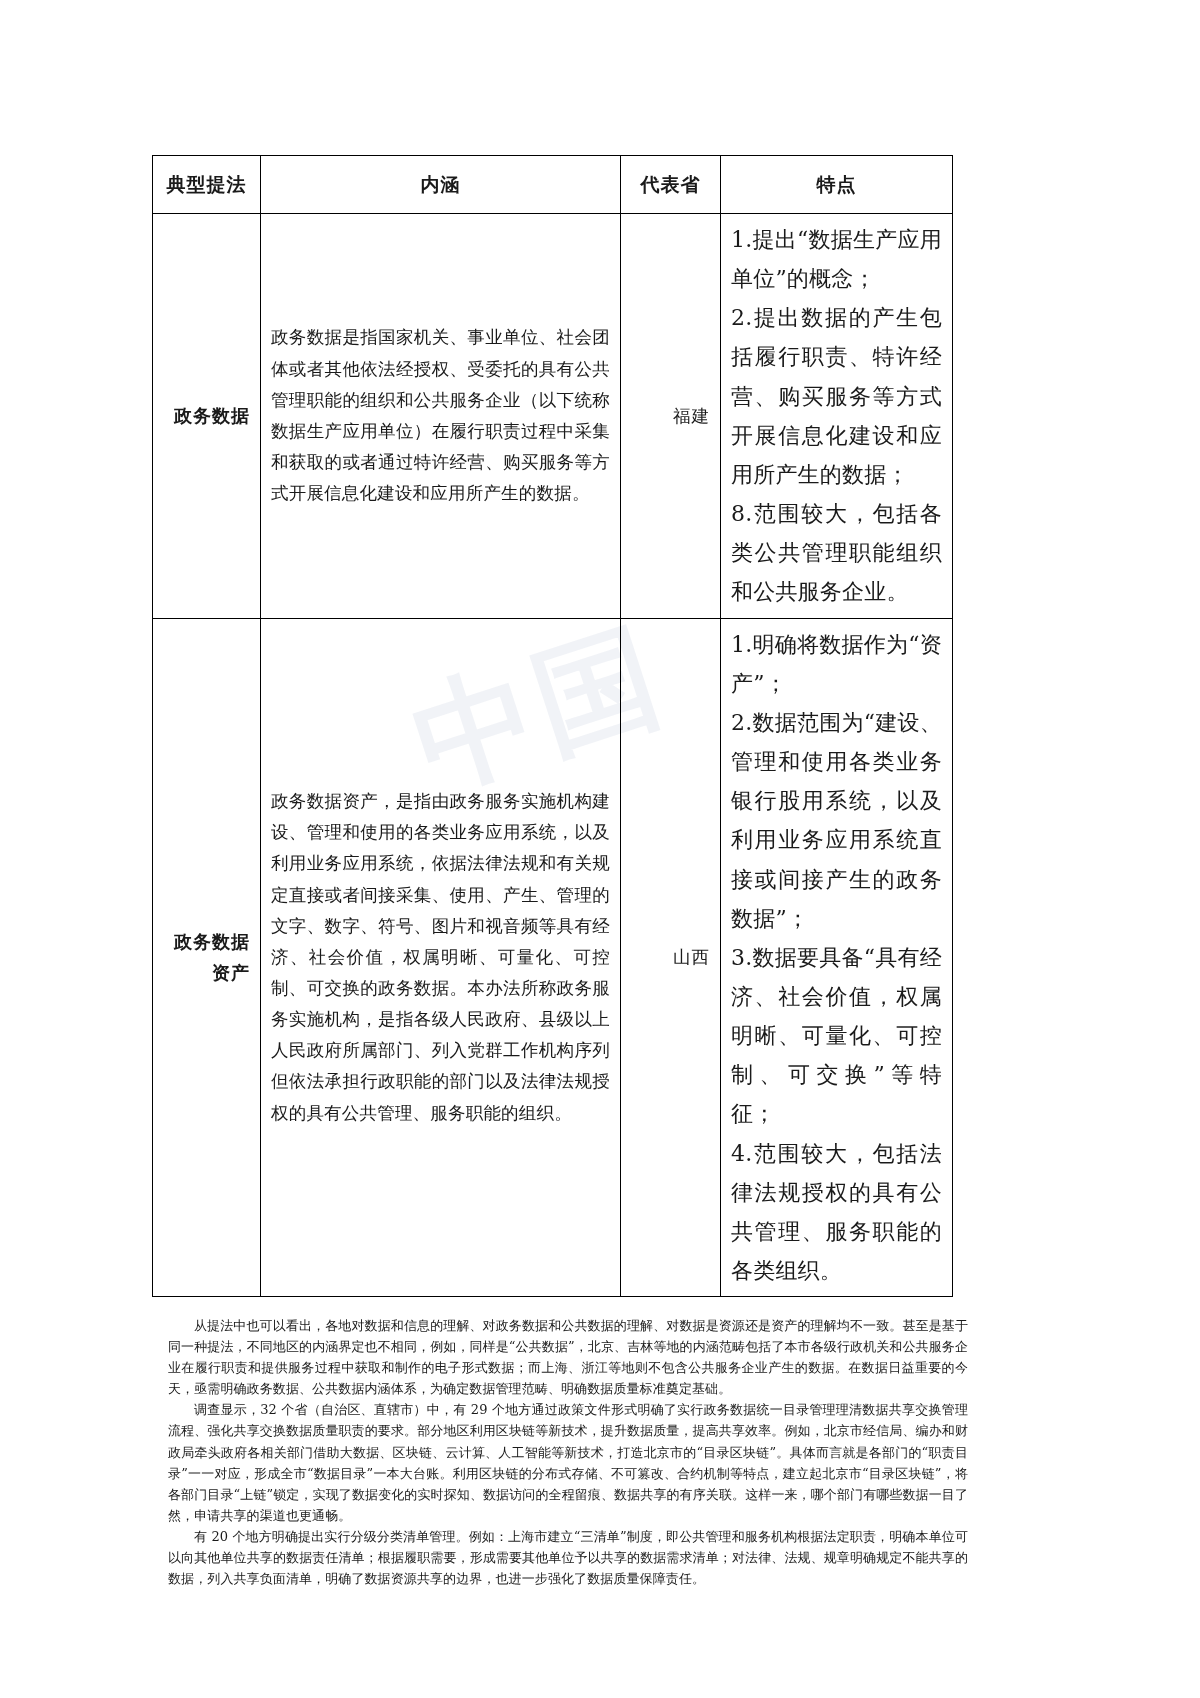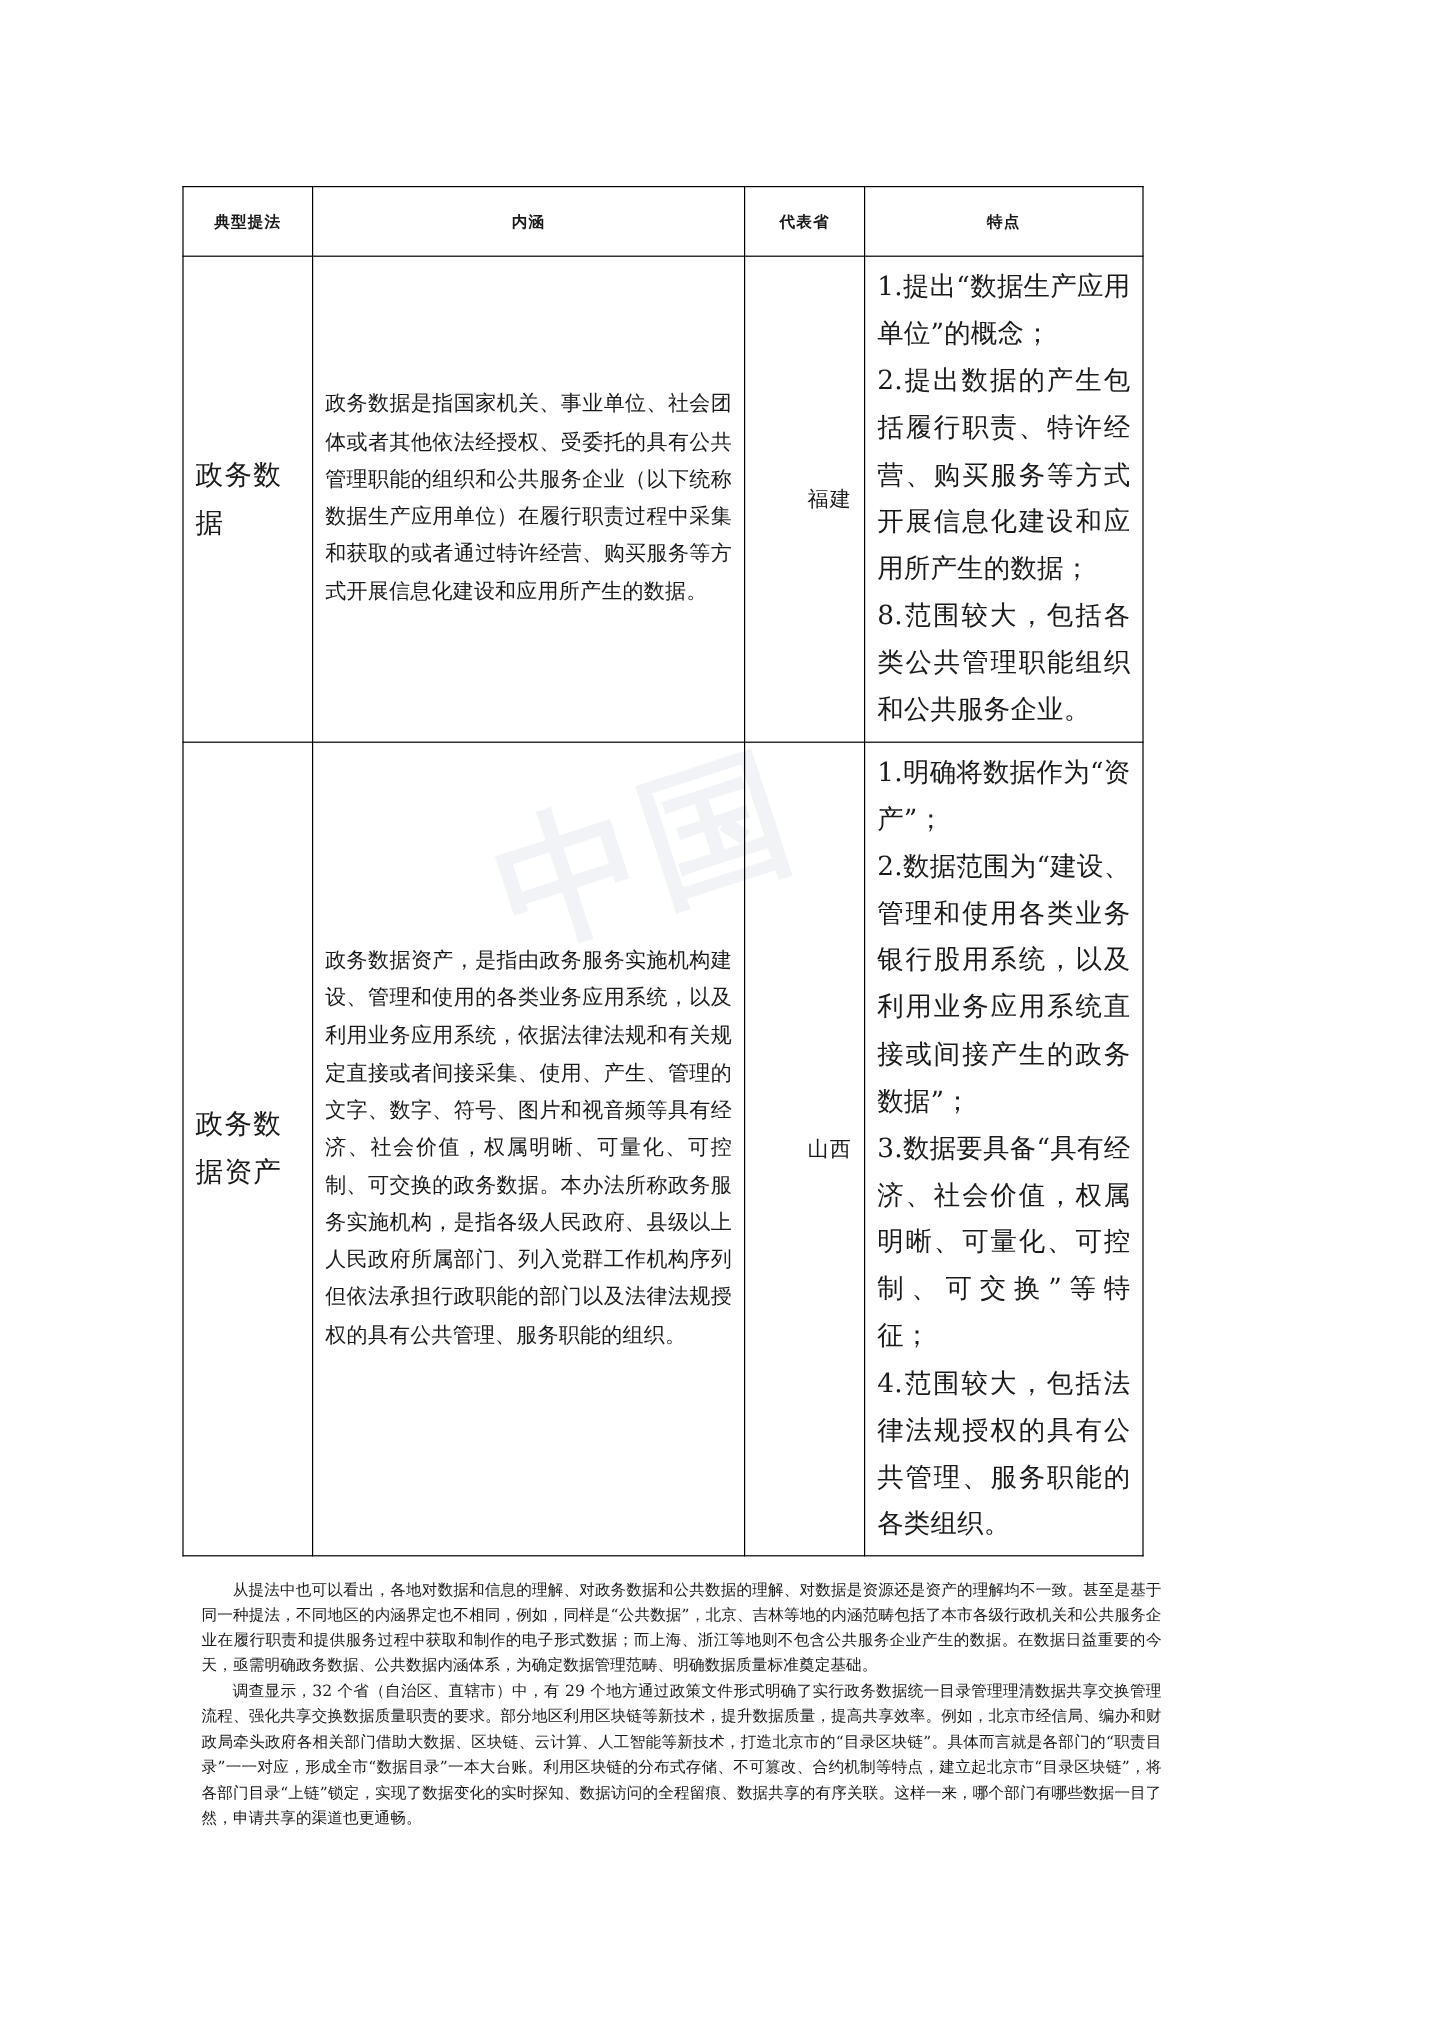--- a/index.html
+++ b/index.html
@@ -50,35 +50,36 @@
   }
   table.doc-table td, table.doc-table th {
     border: 1.5px solid #000;
     vertical-align: middle;
     padding: 6px 10px;
     box-sizing: border-box;
   }
   table.doc-table thead th {
     font-family: "DejaVu Sans", "Liberation Sans", sans-serif;
     font-weight: bold;
-    font-size: 13px;
+    font-size: 19px;
     text-align: center;
     height: 58px;
     letter-spacing: 1px;
   }
   .col-term  { width: 108px; }
   .col-conn  { width: 360px; }
   .col-prov  { width: 100px; }
   .col-feat  { width: 232px; }
 
   td.term {
-    text-align: left;
-    font-size: 23px;
+    text-align: right;
+    font-size: 18px;
     line-height: 1.75;
     letter-spacing: 1px;
+    font-weight: bold;
   }
   td.prov {
     text-align: right;
     font-size: 17.5px;
     letter-spacing: 1px;
   }
   td.conn {
     font-size: 17.5px;
     line-height: 1.78;
     text-align: justify;
@@ -166,16 +167,17 @@
           </td>
         </tr>
       </tbody>
     </table>
 
     <p class="body-text indent">从提法中也可以看出，各地对数据和信息的理解、对政务数据和公共数据的理解、对数据是资源还是资产的理解均不一致。甚至是基于同一种提法，不同地区的内涵界定也不相同，例如，同样是“公共数据”，北京、吉林等地的内涵范畴包括了本市各级行政机关和公共服务企业在履行职责和提供服务过程中获取和制作的电子形式数据；而上海、浙江等地则不包含公共服务企业产生的数据。在数据日益重要的今天，亟需明确政务数据、公共数据内涵体系，为确定数据管理范畴、明确数据质量标准奠定基础。</p>
 
 
     <p class="body-text indent tight">调查显示，32 个省（自治区、直辖市）中，有 29 个地方通过政策文件形式明确了实行政务数据统一目录管理理清数据共享交换管理流程、强化共享交换数据质量职责的要求。部分地区利用区块链等新技术，提升数据质量，提高共享效率。例如，北京市经信局、编办和财政局牵头政府各相关部门借助大数据、区块链、云计算、人工智能等新技术，打造北京市的“目录区块链”。具体而言就是各部门的“职责目录”一一对应，形成全市“数据目录”一本大台账。利用区块链的分布式存储、不可篡改、合约机制等特点，建立起北京市“目录区块链”，将各部门目录“上链”锁定，实现了数据变化的实时探知、数据访问的全程留痕、数据共享的有序关联。这样一来，哪个部门有哪些数据一目了然，申请共享的渠道也更通畅。</p>
 
+    <p class="body-text indent tight">有 20 个地方明确提出实行分级分类清单管理。例如：上海市建立“三清单”制度，即公共管理和服务机构根据法定职责，明确本单位可以向其他单位共享的数据责任清单；根据履职需要，形成需要其他单位予以共享的数据需求清单；对法律、法规、规章明确规定不能共享的数据，列入共享负面清单，明确了数据资源共享的边界，也进一步强化了数据质量保障责任。</p>
 
 
   </div>
 </div>
 
 </body></html>

